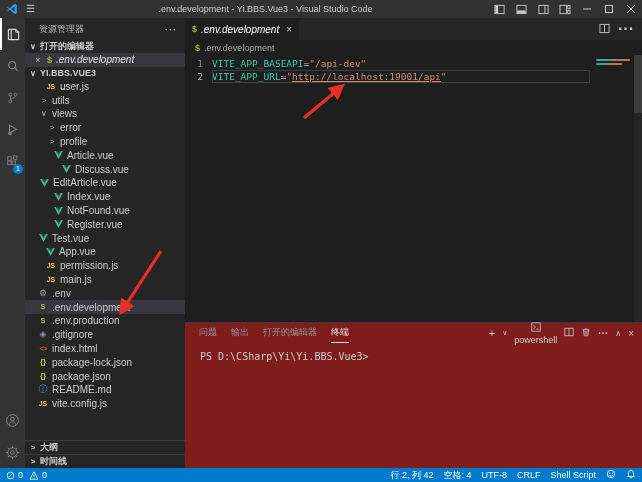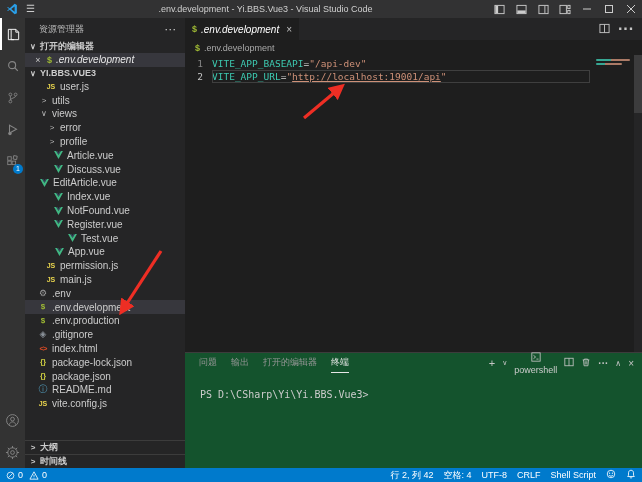--- a/index.html
+++ b/index.html
@@ -74,21 +74,21 @@
   .tok-link { color:#ce9178; text-decoration:underline; }
   .cur-line-box { position:absolute; left:27px; right:52px; top:15px; height:13px; border:1px solid #3f3f3f; pointer-events:none; }
   .minimap { position:absolute; top:4px; right:10px; width:36px; }
   .mm-line { height:2px; margin-bottom:2px; border-radius:1px; }
   .mm-1 { width:34px; background:linear-gradient(to right,#3dc9b0 0 45%, #ce9178 45% 100%); opacity:.8; }
   .mm-2 { width:26px; background:linear-gradient(to right,#3dc9b0 0 35%, #ce9178 35% 100%); opacity:.8; }
   .scrollbar { position:absolute; top:0; right:0; width:8px; height:100%; background:#252526; }
   .scroll-slider { position:absolute; top:0; right:0; width:8px; height:58px; background:#4d4d4d; opacity:.6; }
 
   
-  .panel { height:116px; border-top:1px solid #3c3c3c; background:#14532d; display:flex; flex-direction:column;gap:8px; }
+  .panel { height:146px; border-top:1px solid #3c3c3c; background:#7f1d1d; display:flex; flex-direction:column; }
   .panel-header { height:20px; display:flex; align-items:center; padding:0 8px 0 14px; }
   .panel-tabs { display:flex; gap:14px; font-size:9px; }
   .panel-tab { color:#969696; padding:3px 0; }
   .panel-tab.active { color:#e7e7e7; border-bottom:1px solid #e7e7e7; }
   .panel-fill { flex:1; }
   .panel-actions { display:flex; align-items:center; gap:7px; color:#c5c5c5; font-size:10px; }
   .shell-pick { display:flex; align-items:center; gap:3px; font-size:9px; color:#cccccc;flex-direction:column; }
   .terminal { flex:1; padding:8px 0 16px 15px; font-family:"DejaVu Sans Mono", monospace; font-size:10px; color:#cccccc; }
 
   
@@ -262,63 +262,63 @@
             <span class="chev">&gt;</span>
             <span>profile</span>
           </div>
           <div class="tree-row" style="padding-left: 29px;">
             <svg viewBox="0 0 10 9" class="vue-svg">
               <path d="M0 0 L2.4 0 L5 4.2 L7.6 0 L10 0 L5 9 Z" fill="#41b883"></path>
               <path d="M2.4 0 L5 4.2 L7.6 0 L6.2 0 L5 2 L3.8 0 Z" fill="#35495e"></path>
             </svg>
             <span>Article.vue</span>
           </div>
+          <div class="tree-row" style="padding-left: 37px;">
+            <svg viewBox="0 0 10 9" class="vue-svg">
+              <path d="M0 0 L2.4 0 L5 4.2 L7.6 0 L10 0 L5 9 Z" fill="#41b883"></path>
+              <path d="M2.4 0 L5 4.2 L7.6 0 L6.2 0 L5 2 L3.8 0 Z" fill="#35495e"></path>
+            </svg>
+            <span>Discuss.vue</span>
+          </div>
+          <div class="tree-row" style="padding-left: 15px;">
+            <svg viewBox="0 0 10 9" class="vue-svg">
+              <path d="M0 0 L2.4 0 L5 4.2 L7.6 0 L10 0 L5 9 Z" fill="#41b883"></path>
+              <path d="M2.4 0 L5 4.2 L7.6 0 L6.2 0 L5 2 L3.8 0 Z" fill="#35495e"></path>
+            </svg>
+            <span>EditArticle.vue</span>
+          </div>
           <div class="tree-row" style="padding-left: 29px;">
             <svg viewBox="0 0 10 9" class="vue-svg">
               <path d="M0 0 L2.4 0 L5 4.2 L7.6 0 L10 0 L5 9 Z" fill="#41b883"></path>
               <path d="M2.4 0 L5 4.2 L7.6 0 L6.2 0 L5 2 L3.8 0 Z" fill="#35495e"></path>
             </svg>
-            <span>Discuss.vue</span>
-          </div>
-          <div class="tree-row" style="padding-left: 15px;">
-            <svg viewBox="0 0 10 9" class="vue-svg">
-              <path d="M0 0 L2.4 0 L5 4.2 L7.6 0 L10 0 L5 9 Z" fill="#41b883"></path>
-              <path d="M2.4 0 L5 4.2 L7.6 0 L6.2 0 L5 2 L3.8 0 Z" fill="#35495e"></path>
-            </svg>
-            <span>EditArticle.vue</span>
+            <span>Index.vue</span>
           </div>
           <div class="tree-row" style="padding-left: 29px;">
             <svg viewBox="0 0 10 9" class="vue-svg">
               <path d="M0 0 L2.4 0 L5 4.2 L7.6 0 L10 0 L5 9 Z" fill="#41b883"></path>
               <path d="M2.4 0 L5 4.2 L7.6 0 L6.2 0 L5 2 L3.8 0 Z" fill="#35495e"></path>
             </svg>
-            <span>Index.vue</span>
+            <span>NotFound.vue</span>
           </div>
           <div class="tree-row" style="padding-left: 29px;">
             <svg viewBox="0 0 10 9" class="vue-svg">
               <path d="M0 0 L2.4 0 L5 4.2 L7.6 0 L10 0 L5 9 Z" fill="#41b883"></path>
               <path d="M2.4 0 L5 4.2 L7.6 0 L6.2 0 L5 2 L3.8 0 Z" fill="#35495e"></path>
             </svg>
-            <span>NotFound.vue</span>
-          </div>
-          <div class="tree-row" style="padding-left: 29px;">
-            <svg viewBox="0 0 10 9" class="vue-svg">
-              <path d="M0 0 L2.4 0 L5 4.2 L7.6 0 L10 0 L5 9 Z" fill="#41b883"></path>
-              <path d="M2.4 0 L5 4.2 L7.6 0 L6.2 0 L5 2 L3.8 0 Z" fill="#35495e"></path>
-            </svg>
             <span>Register.vue</span>
           </div>
-          <div class="tree-row" style="padding-left: 43px;">
+          <div class="tree-row" style="padding-left: 14px;">
             <svg viewBox="0 0 10 9" class="vue-svg">
               <path d="M0 0 L2.4 0 L5 4.2 L7.6 0 L10 0 L5 9 Z" fill="#41b883"></path>
               <path d="M2.4 0 L5 4.2 L7.6 0 L6.2 0 L5 2 L3.8 0 Z" fill="#35495e"></path>
             </svg>
             <span>Test.vue</span>
           </div>
-          <div class="tree-row" style="padding-left: 30px;">
+          <div class="tree-row" style="padding-left: 21px;">
             <svg viewBox="0 0 10 9" class="vue-svg">
               <path d="M0 0 L2.4 0 L5 4.2 L7.6 0 L10 0 L5 9 Z" fill="#41b883"></path>
               <path d="M2.4 0 L5 4.2 L7.6 0 L6.2 0 L5 2 L3.8 0 Z" fill="#35495e"></path>
             </svg>
             <span>App.vue</span>
           </div>
           <div class="tree-row" style="padding-left: 21px;">
             <span class="fic js-badge">JS</span>
             <span>permission.js</span>
           </div>

